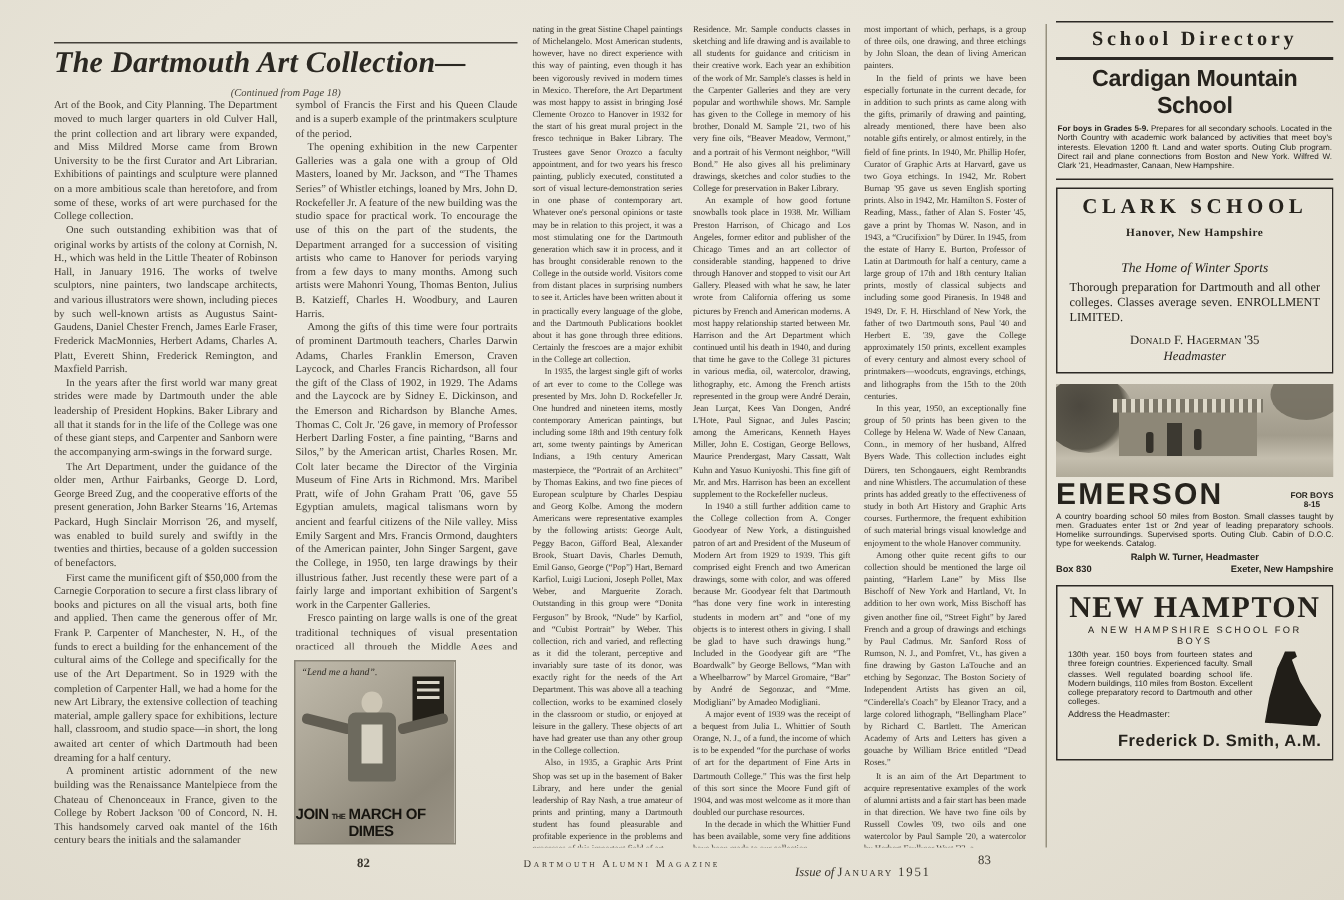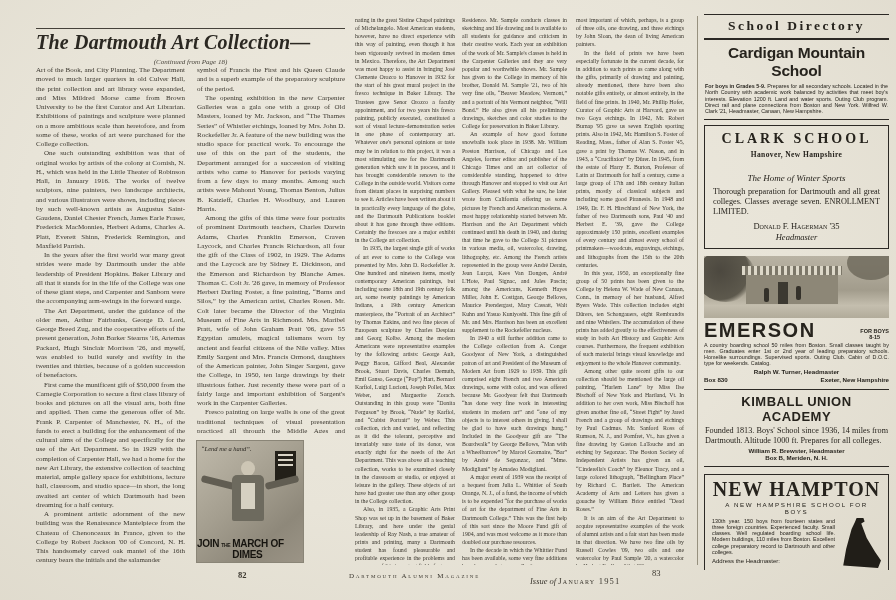--- a/index.html
+++ b/index.html
@@ -113,21 +113,21 @@
 
   <div id="col1" class="col col-left">
       <p>Art of the Book, and City Planning. The Department moved to much larger quarters in old Culver Hall, the print collection and art library were expanded, and Miss Mildred Morse came from Brown University to be the first Curator and Art Librarian. Exhibitions of paintings and sculpture were planned on a more ambitious scale than heretofore, and from some of these, works of art were purchased for the College collection.</p>
       <p>One such outstanding exhibition was that of original works by artists of the colony at Cornish, N. H., which was held in the Little Theater of Robinson Hall, in January 1916. The works of twelve sculptors, nine painters, two landscape architects, and various illustrators were shown, including pieces by such well-known artists as Augustus Saint-Gaudens, Daniel Chester French, James Earle Fraser, Frederick MacMonnies, Herbert Adams, Charles A. Platt, Everett Shinn, Frederick Remington, and Maxfield Parrish.</p>
       <p>In the years after the first world war many great strides were made by Dartmouth under the able leadership of President Hopkins. Baker Library and all that it stands for in the life of the College was one of these giant steps, and Carpenter and Sanborn were the accompanying arm-swings in the forward surge.</p>
       <p>The Art Department, under the guidance of the older men, Arthur Fairbanks, George D. Lord, George Breed Zug, and the cooperative efforts of the present generation, John Barker Stearns '16, Artemas Packard, Hugh Sinclair Morrison '26, and myself, was enabled to build surely and swiftly in the twenties and thirties, because of a golden succession of benefactors.</p>
       <p>First came the munificent gift of $50,000 from the Carnegie Corporation to secure a first class library of books and pictures on all the visual arts, both fine and applied. Then came the generous offer of Mr. Frank P. Carpenter of Manchester, N. H., of the funds to erect a building for the enhancement of the cultural aims of the College and specifically for the use of the Art Department. So in 1929 with the completion of Carpenter Hall, we had a home for the new Art Library, the extensive collection of teaching material, ample gallery space for exhibitions, lecture hall, classroom, and studio space—in short, the long awaited art center of which Dartmouth had been dreaming for a half century.</p>
       <p>A prominent artistic adornment of the new building was the Renaissance Mantelpiece from the Chateau of Chenonceaux in France, given to the College by Robert Jackson '00 of Concord, N. H. This handsomely carved oak mantel of the 16th century bears the initials and the salamander</p>
     </div>
   <div id="col2" class="col col-left">
-      <p>symbol of Francis the First and his Queen Claude and is a superb example of the preparatory sculpture of the period.</p>
+      <p>symbol of Francis the First and his Queen Claude and is a superb example of the printmakers sculpture of the period.</p>
       <p>The opening exhibition in the new Carpenter Galleries was a gala one with a group of Old Masters, loaned by Mr. Jackson, and “The Thames Series” of Whistler etchings, loaned by Mrs. John D. Rockefeller Jr. A feature of the new building was the studio space for practical work. To encourage the use of this on the part of the students, the Department arranged for a succession of visiting artists who came to Hanover for periods varying from a few days to many months. Among such artists were Mahonri Young, Thomas Benton, Julius B. Katzieff, Charles H. Woodbury, and Lauren Harris.</p>
       <p>Among the gifts of this time were four portraits of prominent Dartmouth teachers, Charles Darwin Adams, Charles Franklin Emerson, Craven Laycock, and Charles Francis Richardson, all four the gift of the Class of 1902, in 1929. The Adams and the Laycock are by Sidney E. Dickinson, and the Emerson and Richardson by Blanche Ames. Thomas C. Colt Jr. '26 gave, in memory of Professor Herbert Darling Foster, a fine painting, “Barns and Silos,” by the American artist, Charles Rosen. Mr. Colt later became the Director of the Virginia Museum of Fine Arts in Richmond. Mrs. Maribel Pratt, wife of John Graham Pratt '06, gave 55 Egyptian amulets, magical talismans worn by ancient and fearful citizens of the Nile valley. Miss Emily Sargent and Mrs. Francis Ormond, daughters of the American painter, John Singer Sargent, gave the College, in 1950, ten large drawings by their illustrious father. Just recently these were part of a fairly large and important exhibition of Sargent's work in the Carpenter Galleries.</p>
       <p>Fresco painting on large walls is one of the great traditional techniques of visual presentation practiced all through the Middle Ages and Renaissance and culmi-</p>
     </div>
   <div id="col3" class="col col-right">
       <p>nating in the great Sistine Chapel paintings of Michelangelo. Most American students, however, have no direct experience with this way of painting, even though it has been vigorously revived in modern times in Mexico. Therefore, the Art Department was most happy to assist in bringing José Clemente Orozco to Hanover in 1932 for the start of his great mural project in the fresco technique in Baker Library. The Trustees gave Senor Orozco a faculty appointment, and for two years his fresco painting, publicly executed, constituted a sort of visual lecture-demonstration series in one phase of contemporary art. Whatever one's personal opinions or taste may be in relation to this project, it was a most stimulating one for the Dartmouth generation which saw it in process, and it has brought considerable renown to the College in the outside world. Visitors come from distant places in surprising numbers to see it. Articles have been written about it in practically every language of the globe, and the Dartmouth Publications booklet about it has gone through three editions. Certainly the frescoes are a major exhibit in the College art collection.</p>
       <p>In 1935, the largest single gift of works of art ever to come to the College was presented by Mrs. John D. Rockefeller Jr. One hundred and nineteen items, mostly contemporary American paintings, but including some 18th and 19th century folk art, some twenty paintings by American Indians, a 19th century American masterpiece, the “Portrait of an Architect” by Thomas Eakins, and two fine pieces of European sculpture by Charles Despiau and Georg Kolbe. Among the modern Americans were representative examples by the following artists: George Ault, Peggy Bacon, Gifford Beal, Alexander Brook, Stuart Davis, Charles Demuth, Emil Ganso, George (“Pop”) Hart, Bernard Karfiol, Luigi Lucioni, Joseph Pollet, Max Weber, and Marguerite Zorach. Outstanding in this group were “Donita Ferguson” by Brook, “Nude” by Karfiol, and “Cubist Portrait” by Weber. This collection, rich and varied, and reflecting as it did the tolerant, perceptive and invariably sure taste of its donor, was exactly right for the needs of the Art Department. This was above all a teaching collection, works to be examined closely in the classroom or studio, or enjoyed at leisure in the gallery. These objects of art have had greater use than any other group in the College collection.</p>
       <p>Also, in 1935, a Graphic Arts Print Shop was set up in the basement of Baker Library, and here under the genial leadership of Ray Nash, a true amateur of prints and printing, many a Dartmouth student has found pleasurable and profitable experience in the problems and processes of this important field of art.</p>
     </div>
   <div id="col4" class="col col-right">
@@ -171,21 +171,21 @@
 
     <div id="cardigan">
       <h3 class="sans">Cardigan Mountain School</h3>
       <div class="tiny sans jtxt"><b>For boys in Grades 5-9. </b><span>Prepares for all secondary schools. Located in the North Country with academic work balanced by activities that meet boy's interests. Elevation 1200 ft. Land and water sports. Outing Club program. Direct rail and plane connections from Boston and New York. Wilfred W. Clark '21, Headmaster, Canaan, New Hampshire.</span></div>
     </div>
 
     <div id="clark">
       <div class="clark-name">CLARK SCHOOL</div>
       <div class="clark-loc">Hanover, New Hampshire</div>
       <div class="clark-slogan">The Home of Winter Sports</div>
-      <div class="clark-body">Thorough preparation for Dartmouth and all great colleges. Classes average seven. ENROLLMENT LIMITED.</div>
+      <div class="clark-body">Thorough preparation for Dartmouth and all other colleges. Classes average seven. ENROLLMENT LIMITED.</div>
       <div class="clark-hm">Donald F. Hagerman '35</div>
       <div class="clark-hmt">Headmaster</div>
     </div>
 
     <div id="emerson">
       <div class="em-photo">
         <div class="em-trees"></div>
         <div class="em-trees2"></div>
         <div class="em-cabin"></div>
         <div class="em-awning"></div>
@@ -201,28 +201,20 @@
         </span>
       </div>
       <div class="em-body sans jtxt">A country boarding school 50 miles from Boston. Small classes taught by men. Graduates enter 1st or 2nd year of leading preparatory schools. Homelike surroundings. Supervised sports. Outing Club. Cabin of D.O.C. type for weekends. Catalog.</div>
       <div class="em-hm sans">Ralph W. Turner, Headmaster</div>
       <div class="em-row sans">
         <span>Box 830</span>
         <span>Exeter, New Hampshire</span>
       </div>
     </div>
 
-    <div id="kimball">
-      <h3 class="sans">KIMBALL UNION ACADEMY</h3>
-      <div class="kim-body">Founded 1813. Boys' School since 1936, 14 miles from Dartmouth. Altitude 1000 ft. Prepares for all colleges.</div>
-      <div class="kim-credit sans">
-        <span>William R. Brewster, Headmaster</span><br>
-        <span>Box B, Meriden, N. H.</span>
-      </div>
-    </div>
 
     <div id="newhampton">
       <div class="nh-name">NEW HAMPTON</div>
       <div class="nh-sub sans">A NEW HAMPSHIRE SCHOOL FOR BOYS</div>
       <div class="nh-bodywrap">
         <div class="nh-map"></div>
         <div class="nh-body sans jtxt">130th year. 150 boys from fourteen states and three foreign countries. Experienced faculty. Small classes. Well regulated boarding school life. Modern buildings, 110 miles from Boston. Excellent college preparatory record to Dartmouth and other colleges.</div>
         <div class="nh-addr-label sans">Address the Headmaster:</div>
       </div>
       <div class="nh-hm">Frederick D. Smith, A.M.</div>

